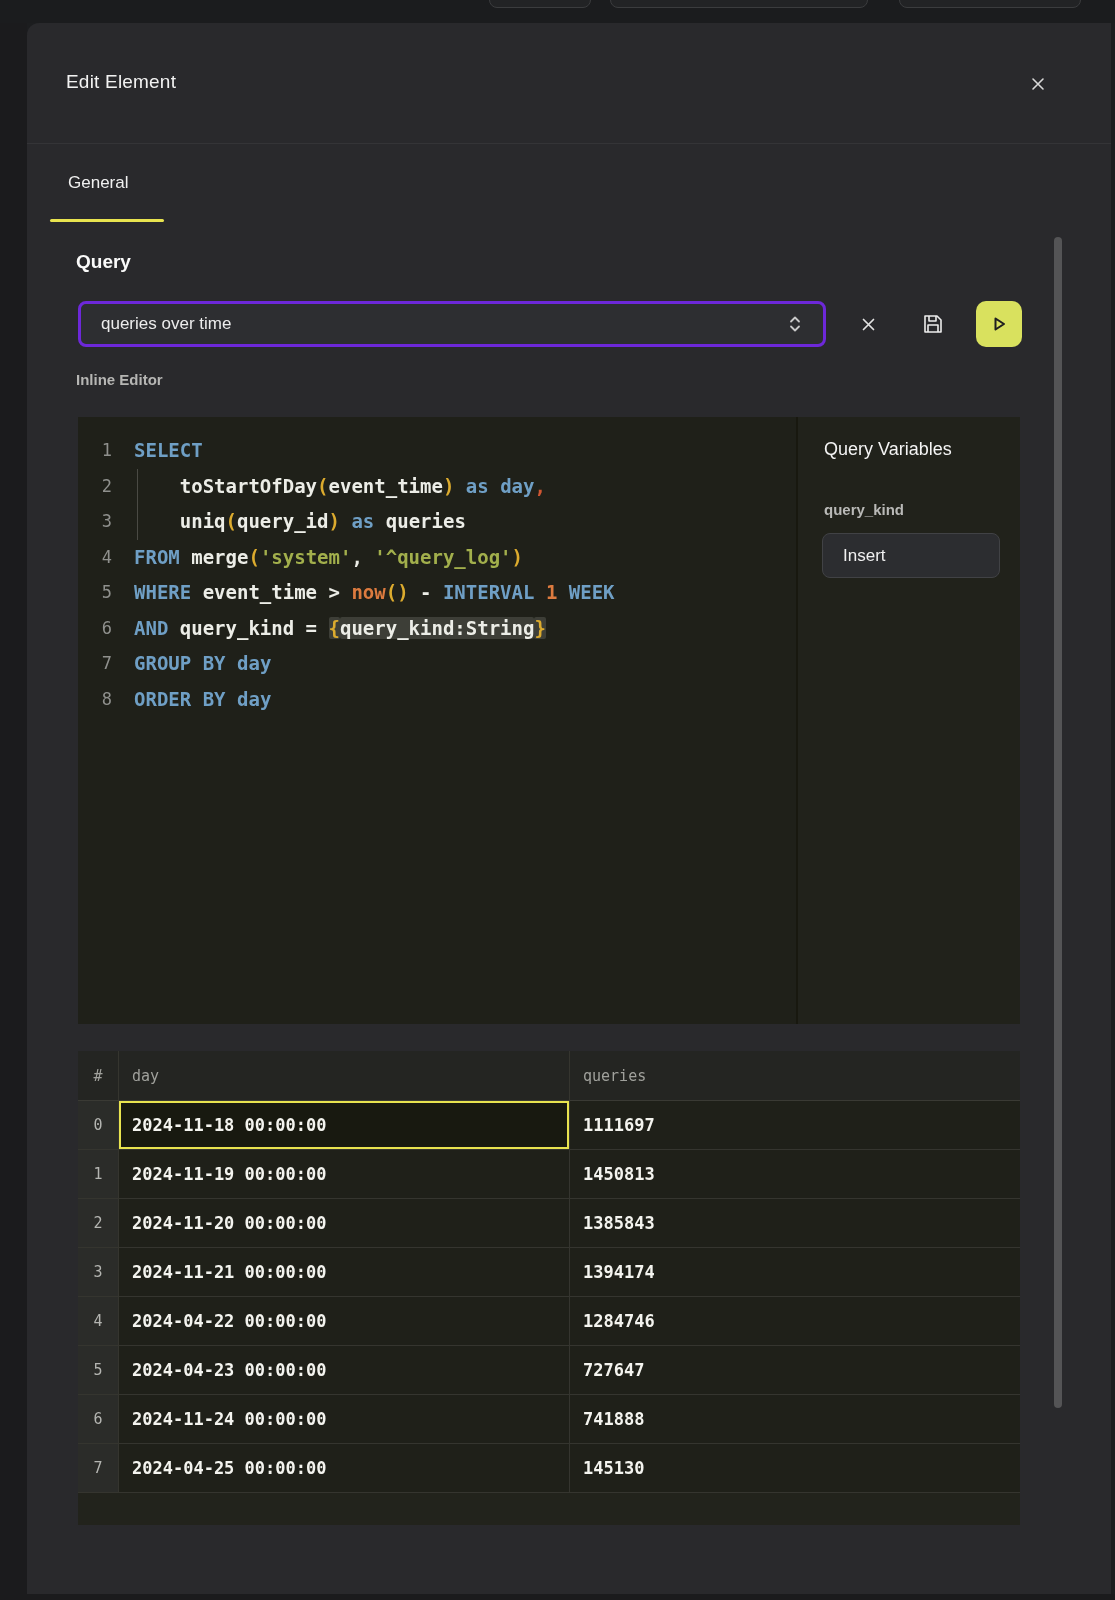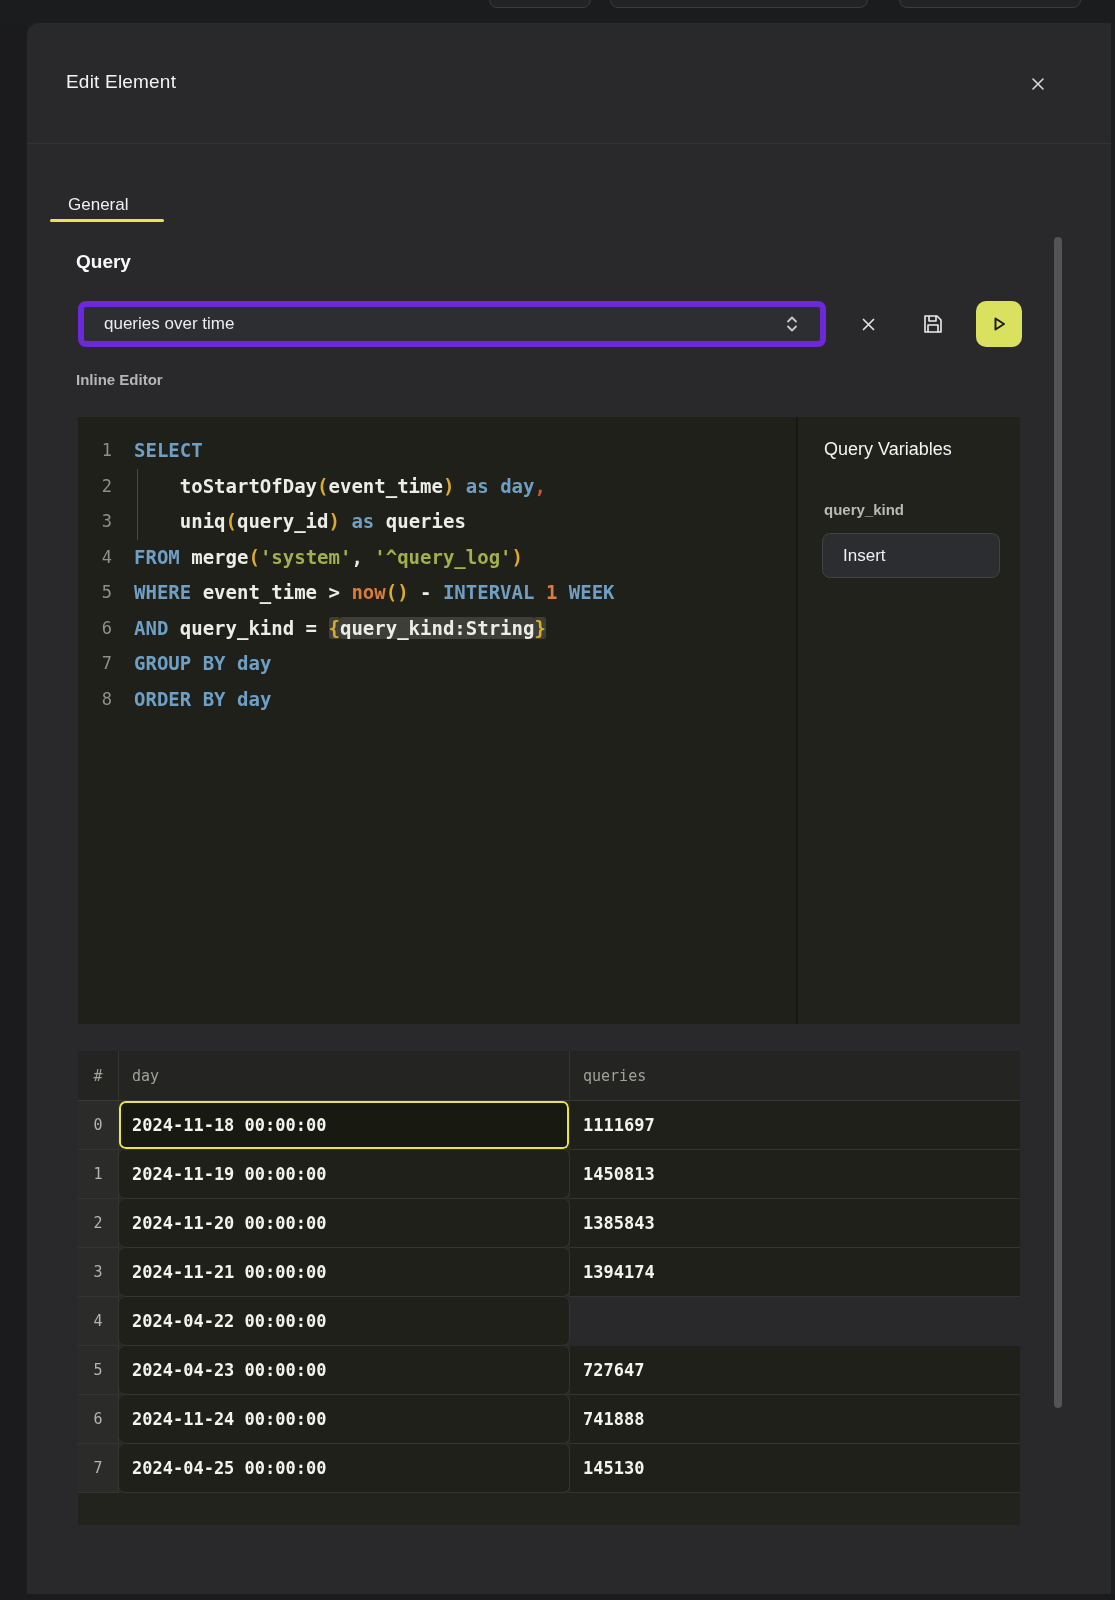--- a/index.html
+++ b/index.html
@@ -19,28 +19,28 @@
   
   .modal{position:absolute;left:27px;top:23px;width:1084px;height:1571px;background:#29292c;
          border-top-left-radius:12px;}
   .modal-header{position:absolute;left:0;top:0;width:100%;height:120px;}
   .modal-title{position:absolute;left:39px;top:48px;font-size:19px;font-weight:500;color:#f2f2f2;letter-spacing:.2px;}
   .modal-close{position:absolute;left:1000px;top:50px;width:22px;height:22px;cursor:pointer;
                display:flex;align-items:center;justify-content:center;}
   .modal-divider{position:absolute;left:0;top:120px;width:100%;height:1px;background:#343437;}
 
   
-  .tab{position:absolute;left:41px;top:172px;font-size:17px;color:#f0f0f0;}
+  .tab{position:absolute;left:41px;top:150px;font-size:17px;color:#f0f0f0;}
   .tab-underline{position:absolute;left:23px;top:196px;width:114px;height:3px;background:var(--accent-yellow,#e8e34f);border-radius:2px;}
 
   .section-heading{position:absolute;left:49px;top:228px;font-size:19px;font-weight:700;color:#fafafa;}
 
   
   .select-box{position:absolute;left:51px;top:278px;width:748px;height:46px;background:#2d2e31;
-              border:6px solid #6d28d9;border-radius:8px;display:flex;align-items:center;cursor:pointer;}
+              border:3px solid #6d28d9;border-radius:8px;display:flex;align-items:center;cursor:pointer;}
   .select-value{padding-left:20px;font-size:17px;color:#ececec;flex:1;}
   .select-chevron{position:absolute;right:22px;top:50%;transform:translateY(-50%);display:flex;flex-direction:column;gap:2px;}
   .icon-btn{position:absolute;display:flex;align-items:center;justify-content:center;cursor:pointer;}
   .clear-btn{left:827px;top:287px;width:28px;height:28px;}
   .save-btn{left:890px;top:285px;width:32px;height:32px;}
   .run-btn{position:absolute;left:949px;top:278px;width:46px;height:46px;background:var(--play-bg,#d9e15e);
            border-radius:10px;display:flex;align-items:center;justify-content:center;cursor:pointer;}
 
   .inline-editor-label{position:absolute;left:49px;top:348px;font-size:15px;font-weight:700;color:#b6b6b4;}
 
@@ -70,21 +70,21 @@
   
   .rtable{position:absolute;left:51px;top:1028px;width:942px;font-family:"DejaVu Sans Mono",monospace;}
   .thead{display:flex;height:50px;background:#242522;border-bottom:1px solid #3a3a34;}
   .th{display:flex;align-items:center;color:#a0a19c;font-size:15px;}
   .th-idx{flex:none;width:41px;justify-content:center;border-right:1px solid #35352f;}
   .th-day{flex:none;width:451px;padding-left:13px;border-right:1px solid #35352f;}
   .th-q{flex:1;padding-left:13px;}
   .trow{display:flex;height:49px;}
   .tcell{display:flex;align-items:center;border-bottom:1px solid #35352f;}
   .tcell.idx{flex:none;width:41px;justify-content:center;background:#2b2c29;color:#b4b5b1;font-size:15px;border-right:1px solid #35352f;}
-  .tcell.day{flex:none;width:451px;padding-left:13px;background:#1f2019;color:#f4f4ef;font-size:17px;font-weight:700;border-right:1px solid #35352f;border-radius:7px;}
+  .tcell.day{flex:none;width:451px;padding-left:13px;background:#1f2019;color:#f4f4ef;font-size:17px;font-weight:700;border-right:1px solid #35352f;}
   .tcell.q{flex:1;padding-left:13px;background:#1f2019;color:#f4f4ef;font-size:17px;font-weight:700;}
   .tcell.day.selected{box-shadow:inset 0 0 0 2px var(--accent-yellow,#e8e34f);background:#181910;}
   .tfoot{height:32px;background:#22231c;}
 
   
   .scroll-thumb{position:absolute;left:1054px;top:237px;width:8px;height:1171px;background:#545456;border-radius:4px;cursor:pointer;}
 </style>
 </head>
 <body>
 
@@ -189,20 +189,21 @@
             <div class="tcell q">1385843</div>
           </div>
           <div class="trow">
             <div class="tcell idx">3</div>
             <div class="tcell day">2024-11-21 00:00:00</div>
             <div class="tcell q">1394174</div>
           </div>
           <div class="trow">
             <div class="tcell idx">4</div>
             <div class="tcell day">2024-04-22 00:00:00</div>
+            <div class="tcell q">1284746</div>
           </div>
           <div class="trow">
             <div class="tcell idx">5</div>
             <div class="tcell day">2024-04-23 00:00:00</div>
             <div class="tcell q">727647</div>
           </div>
           <div class="trow">
             <div class="tcell idx">6</div>
             <div class="tcell day">2024-11-24 00:00:00</div>
             <div class="tcell q">741888</div>

